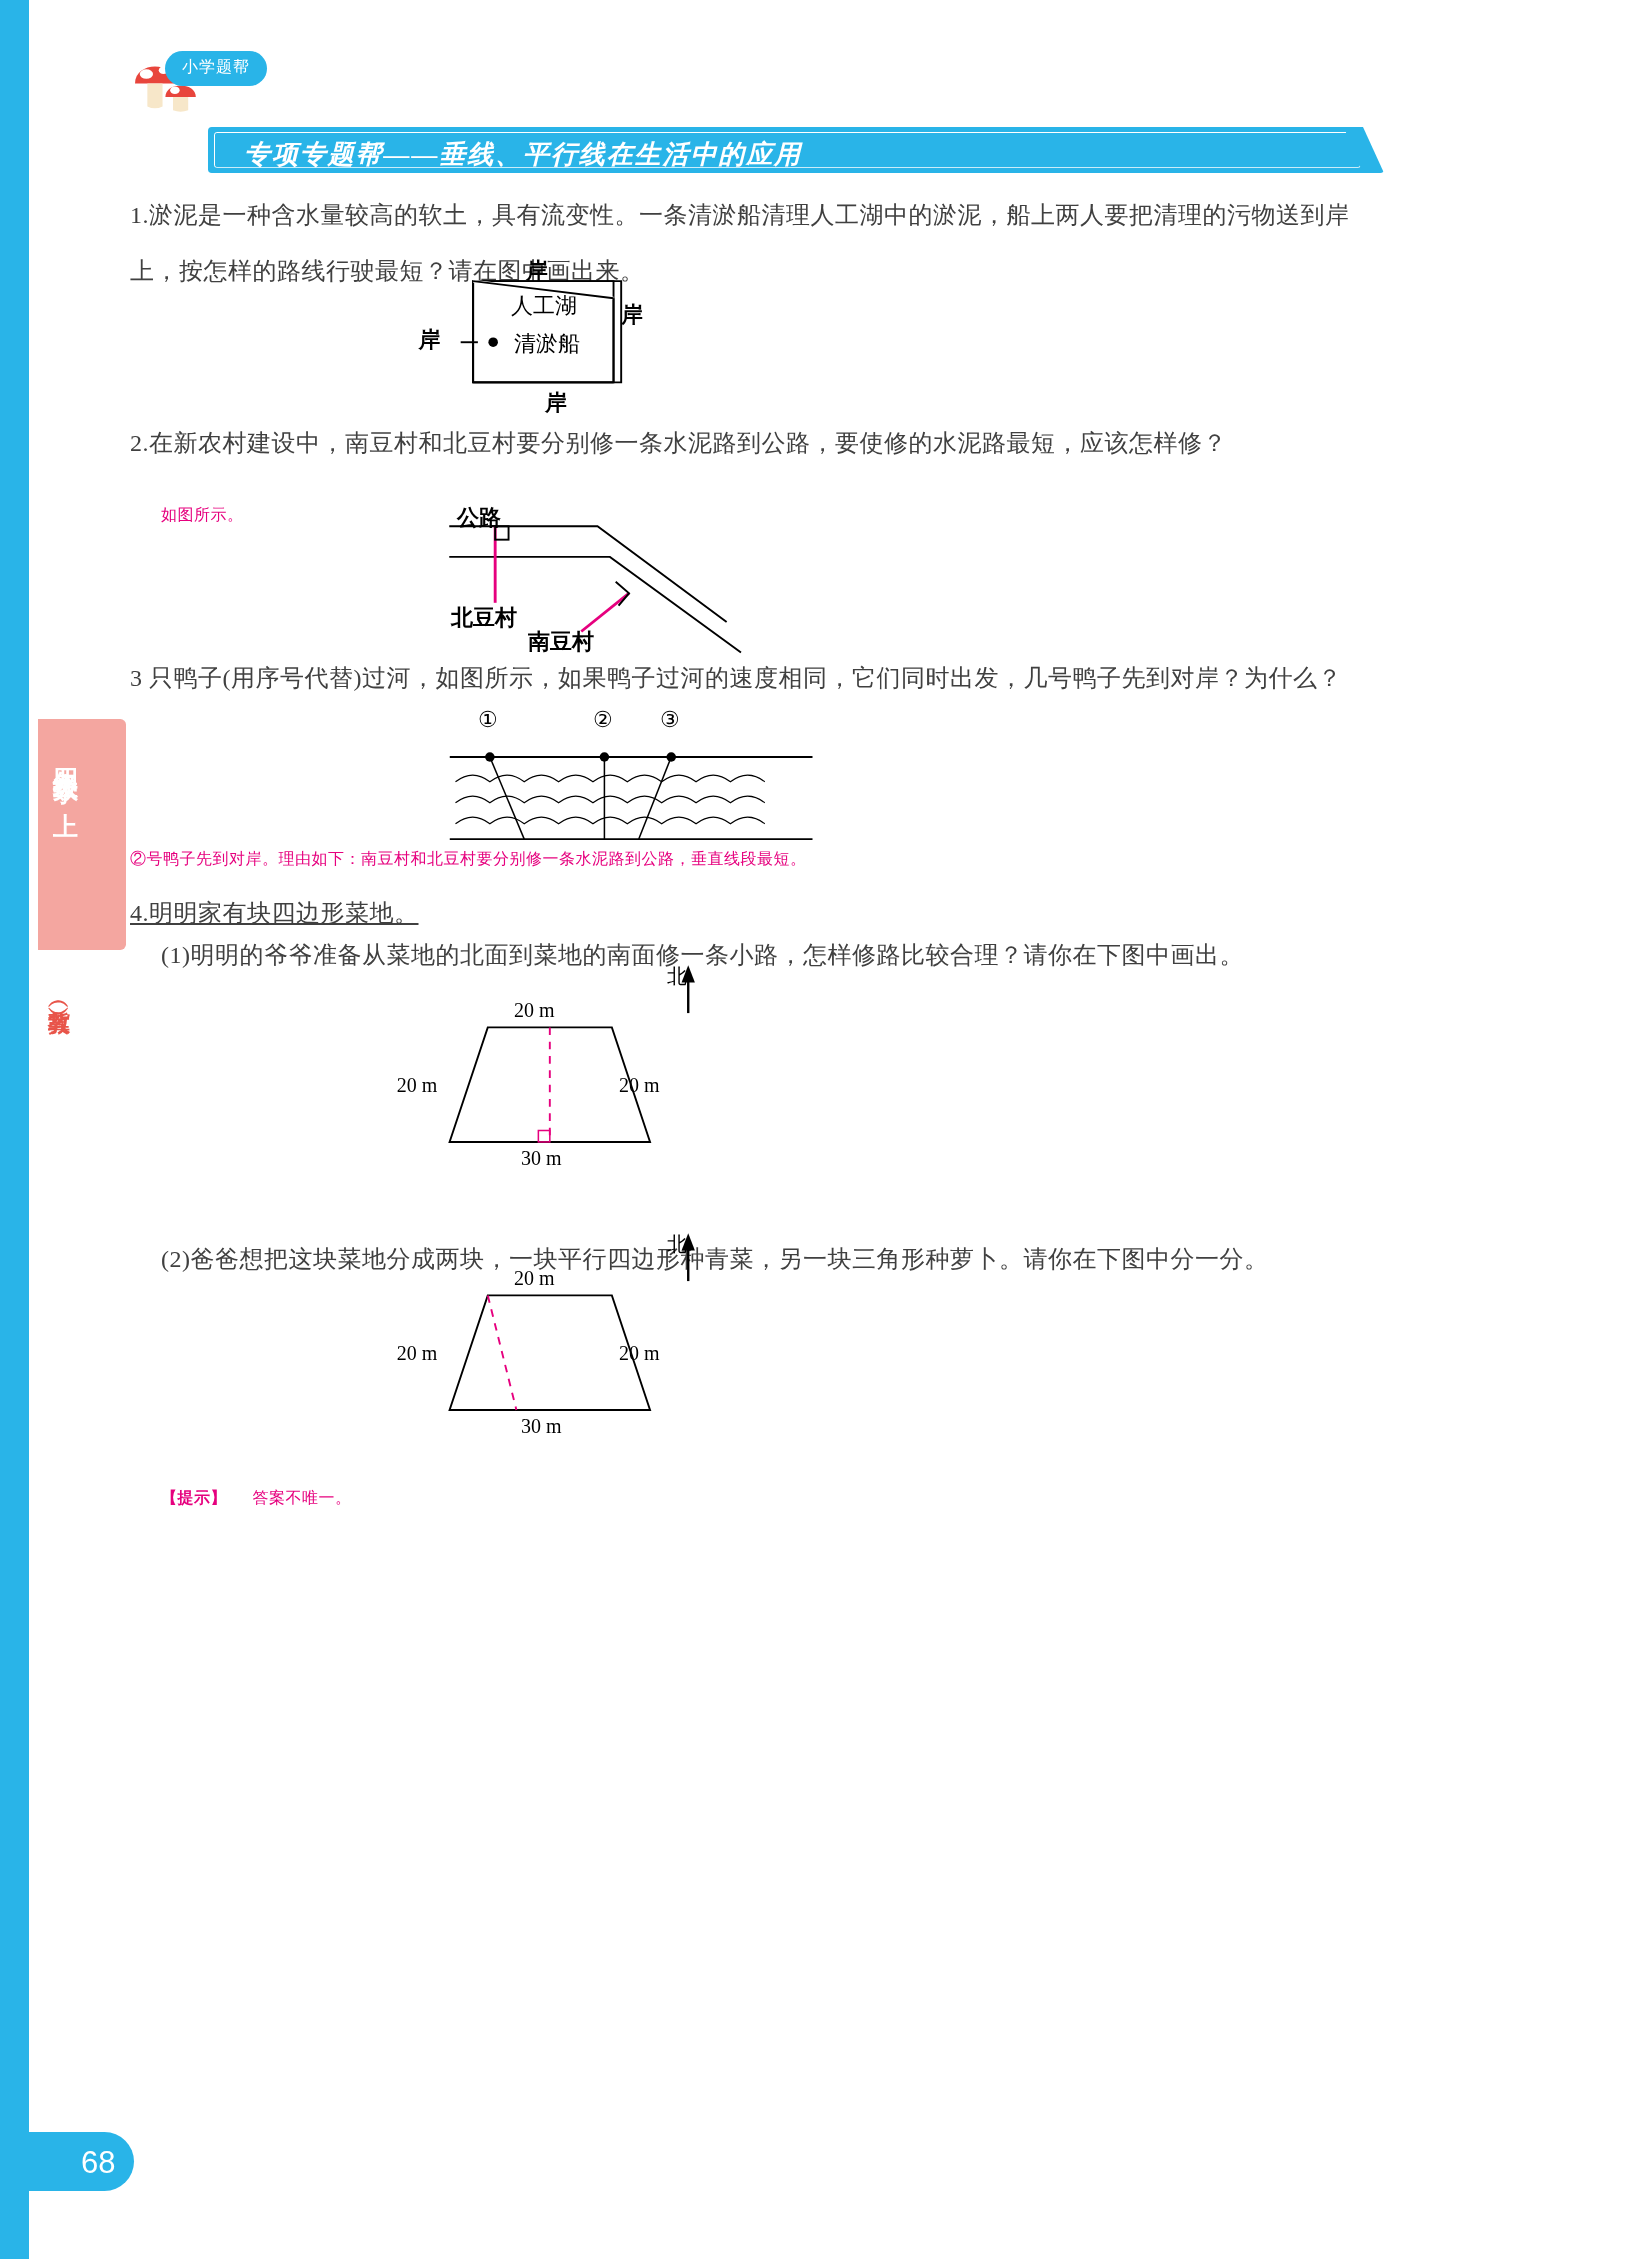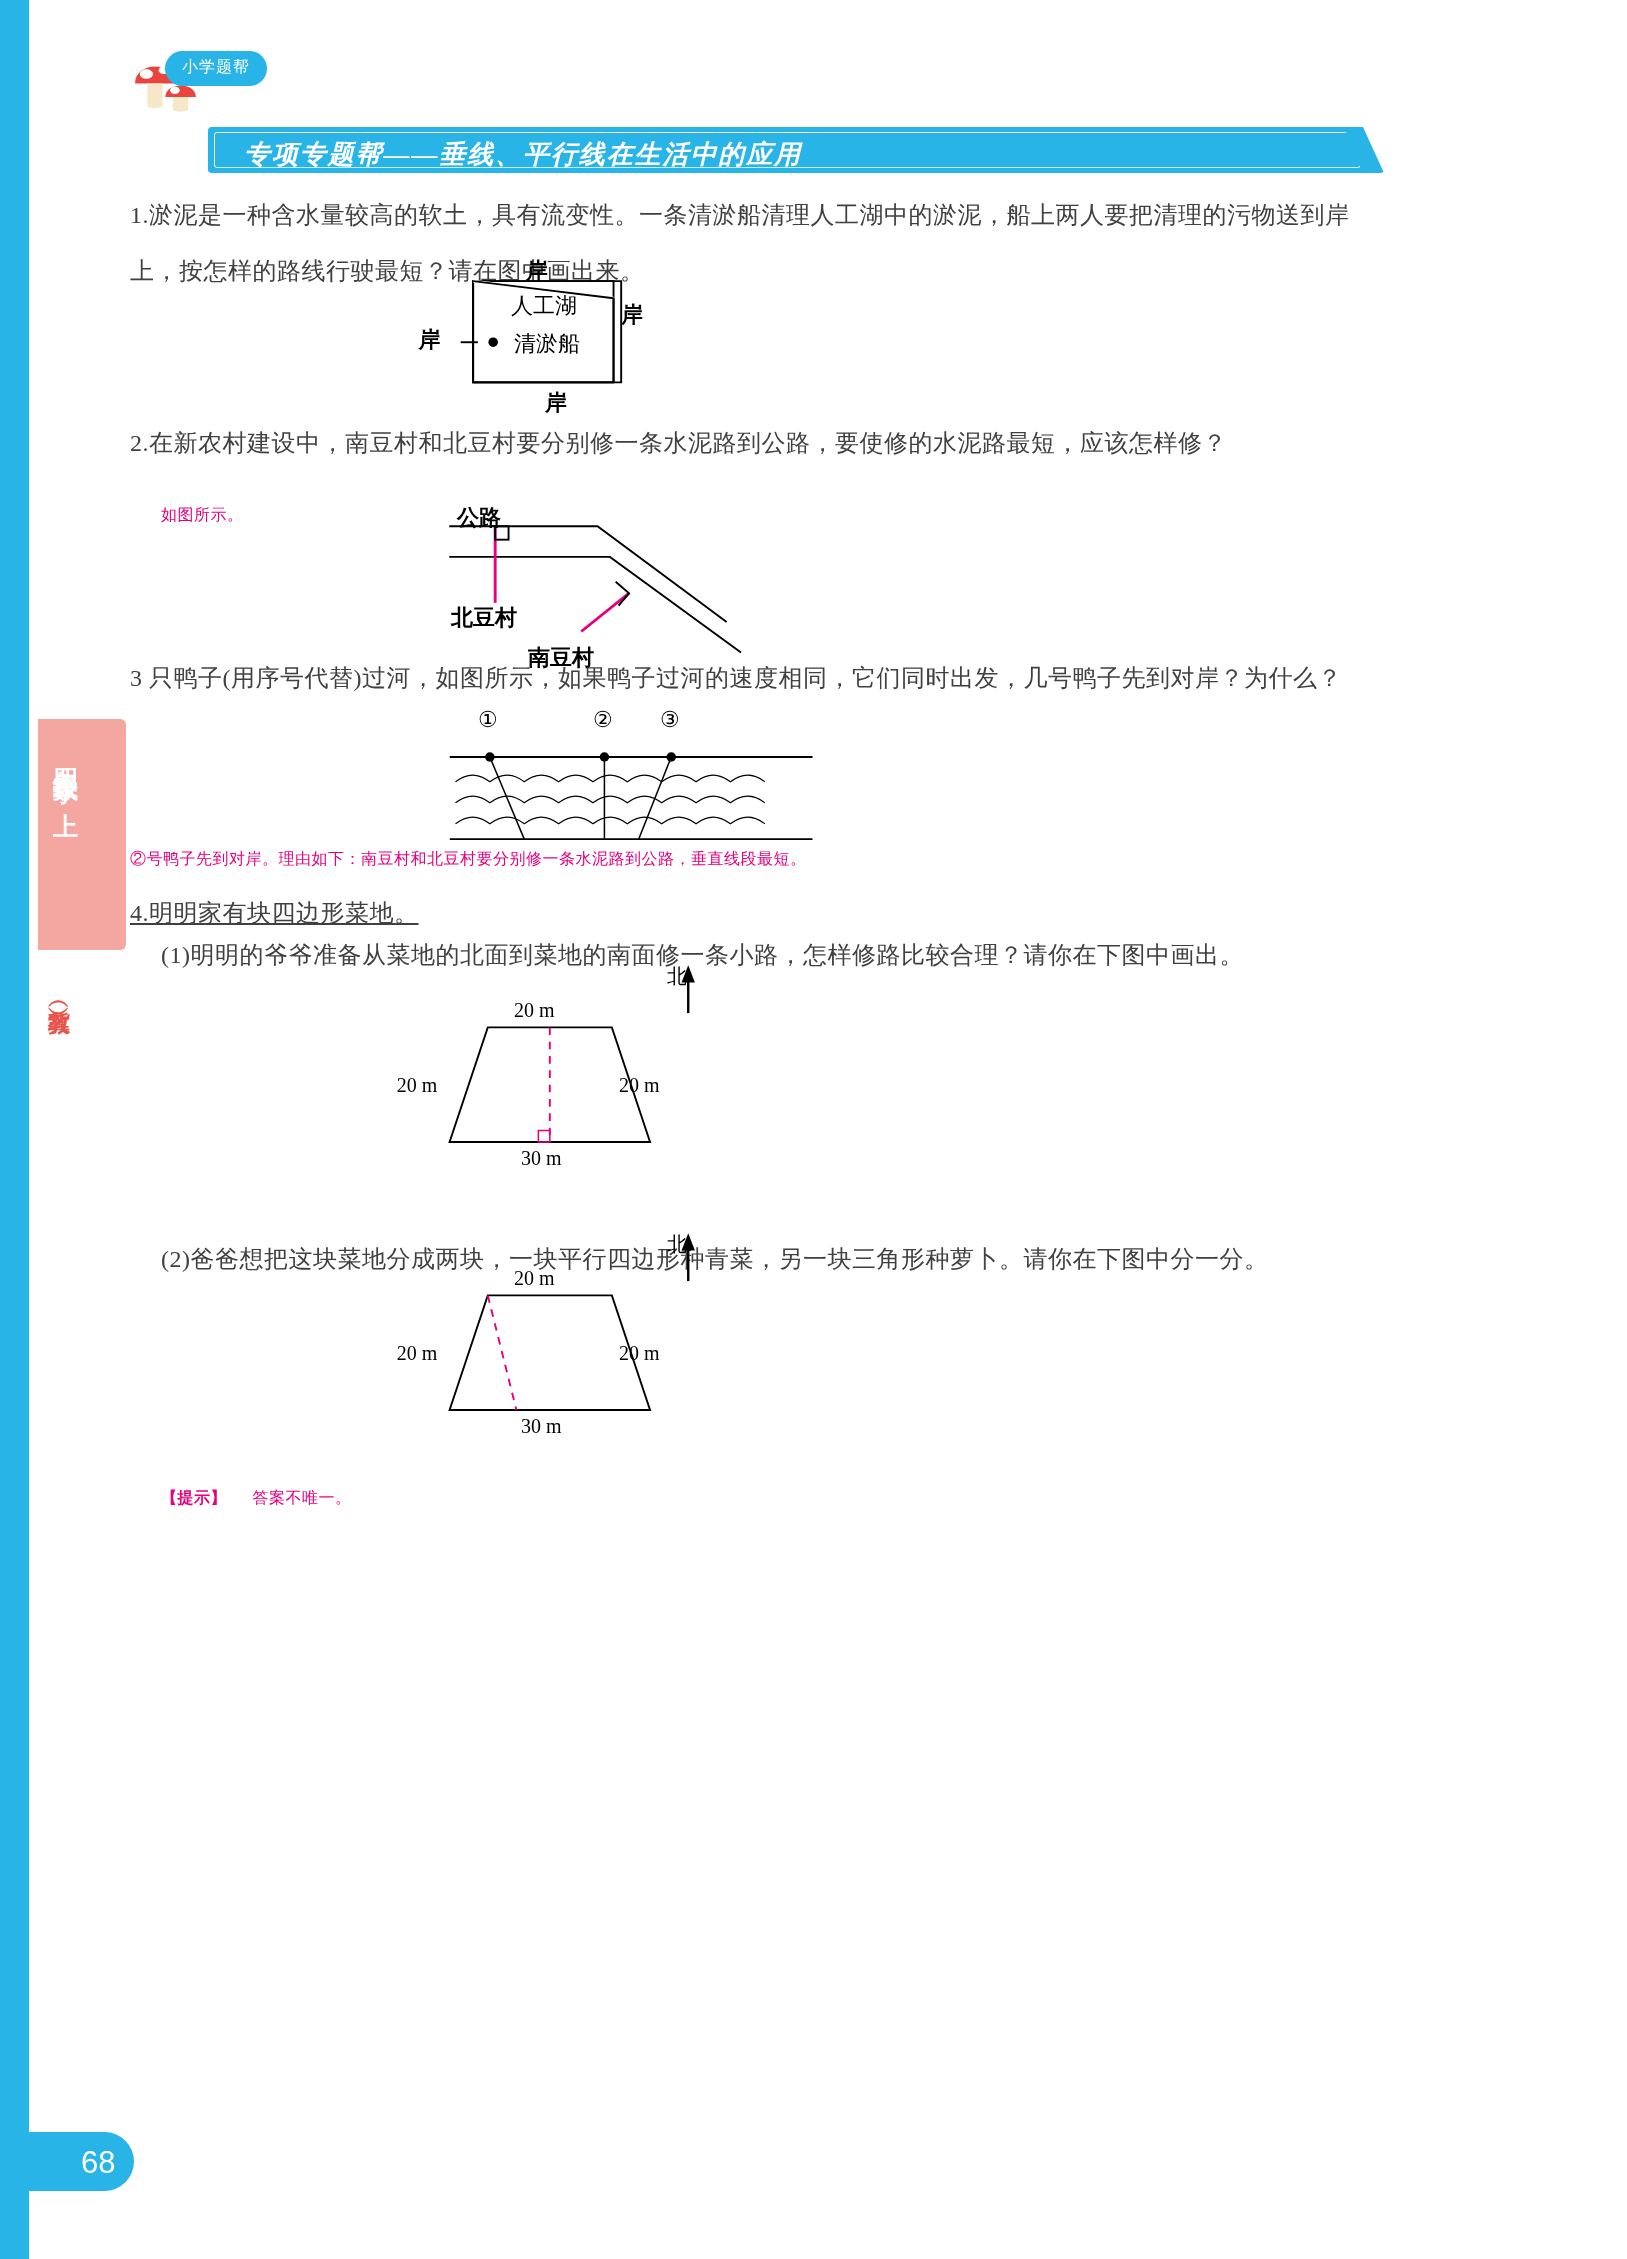--- a/index.html
+++ b/index.html
@@ -186,21 +186,21 @@
     <path d="M40 52 L208 52 L345 152" fill="none" stroke="#000" stroke-width="2"></path>
 
     <line x1="88" y1="20" x2="88" y2="100" stroke="#e6007e" stroke-width="3"></line>
     <rect x="88" y="20" width="14" height="14" fill="none" stroke="#000" stroke-width="2"></rect>
 
     <line x1="178" y1="130" x2="228" y2="90" stroke="#e6007e" stroke-width="3"></line>
     <path d="M214 78 L228 90 L217 103" fill="none" stroke="#000" stroke-width="2"></path>
   </svg>
   <div class="figlbl" style="left:46px; top:-3.8px; font-weight:bold;">公路</div>
   <div class="figlbl" style="left:40px; top:96px; font-weight:bold;">北豆村</div>
-  <div class="figlbl" style="left:117px; top:136px; font-weight:bold;">南豆村</div>
+  <div class="figlbl" style="left:117px; top:120px; font-weight:bold;">南豆村</div>
 </div>
 
 <div class="q" style="left:130px; top:650px; width:1271px;">
   <span>3 只鸭子(用序号代替)过河，如图所示，如果鸭子过河的速度相同，它们同时出发，几号鸭子先到对岸？为什么？</span>
 </div>
 
 <div style="position:absolute; left:411px; top:736px; width:593px; height:105px;">
   <svg width="593" height="105" viewBox="0 0 620 110">
 
     <line x1="40" y1="22" x2="420" y2="22" stroke="#000" stroke-width="2"></line>

